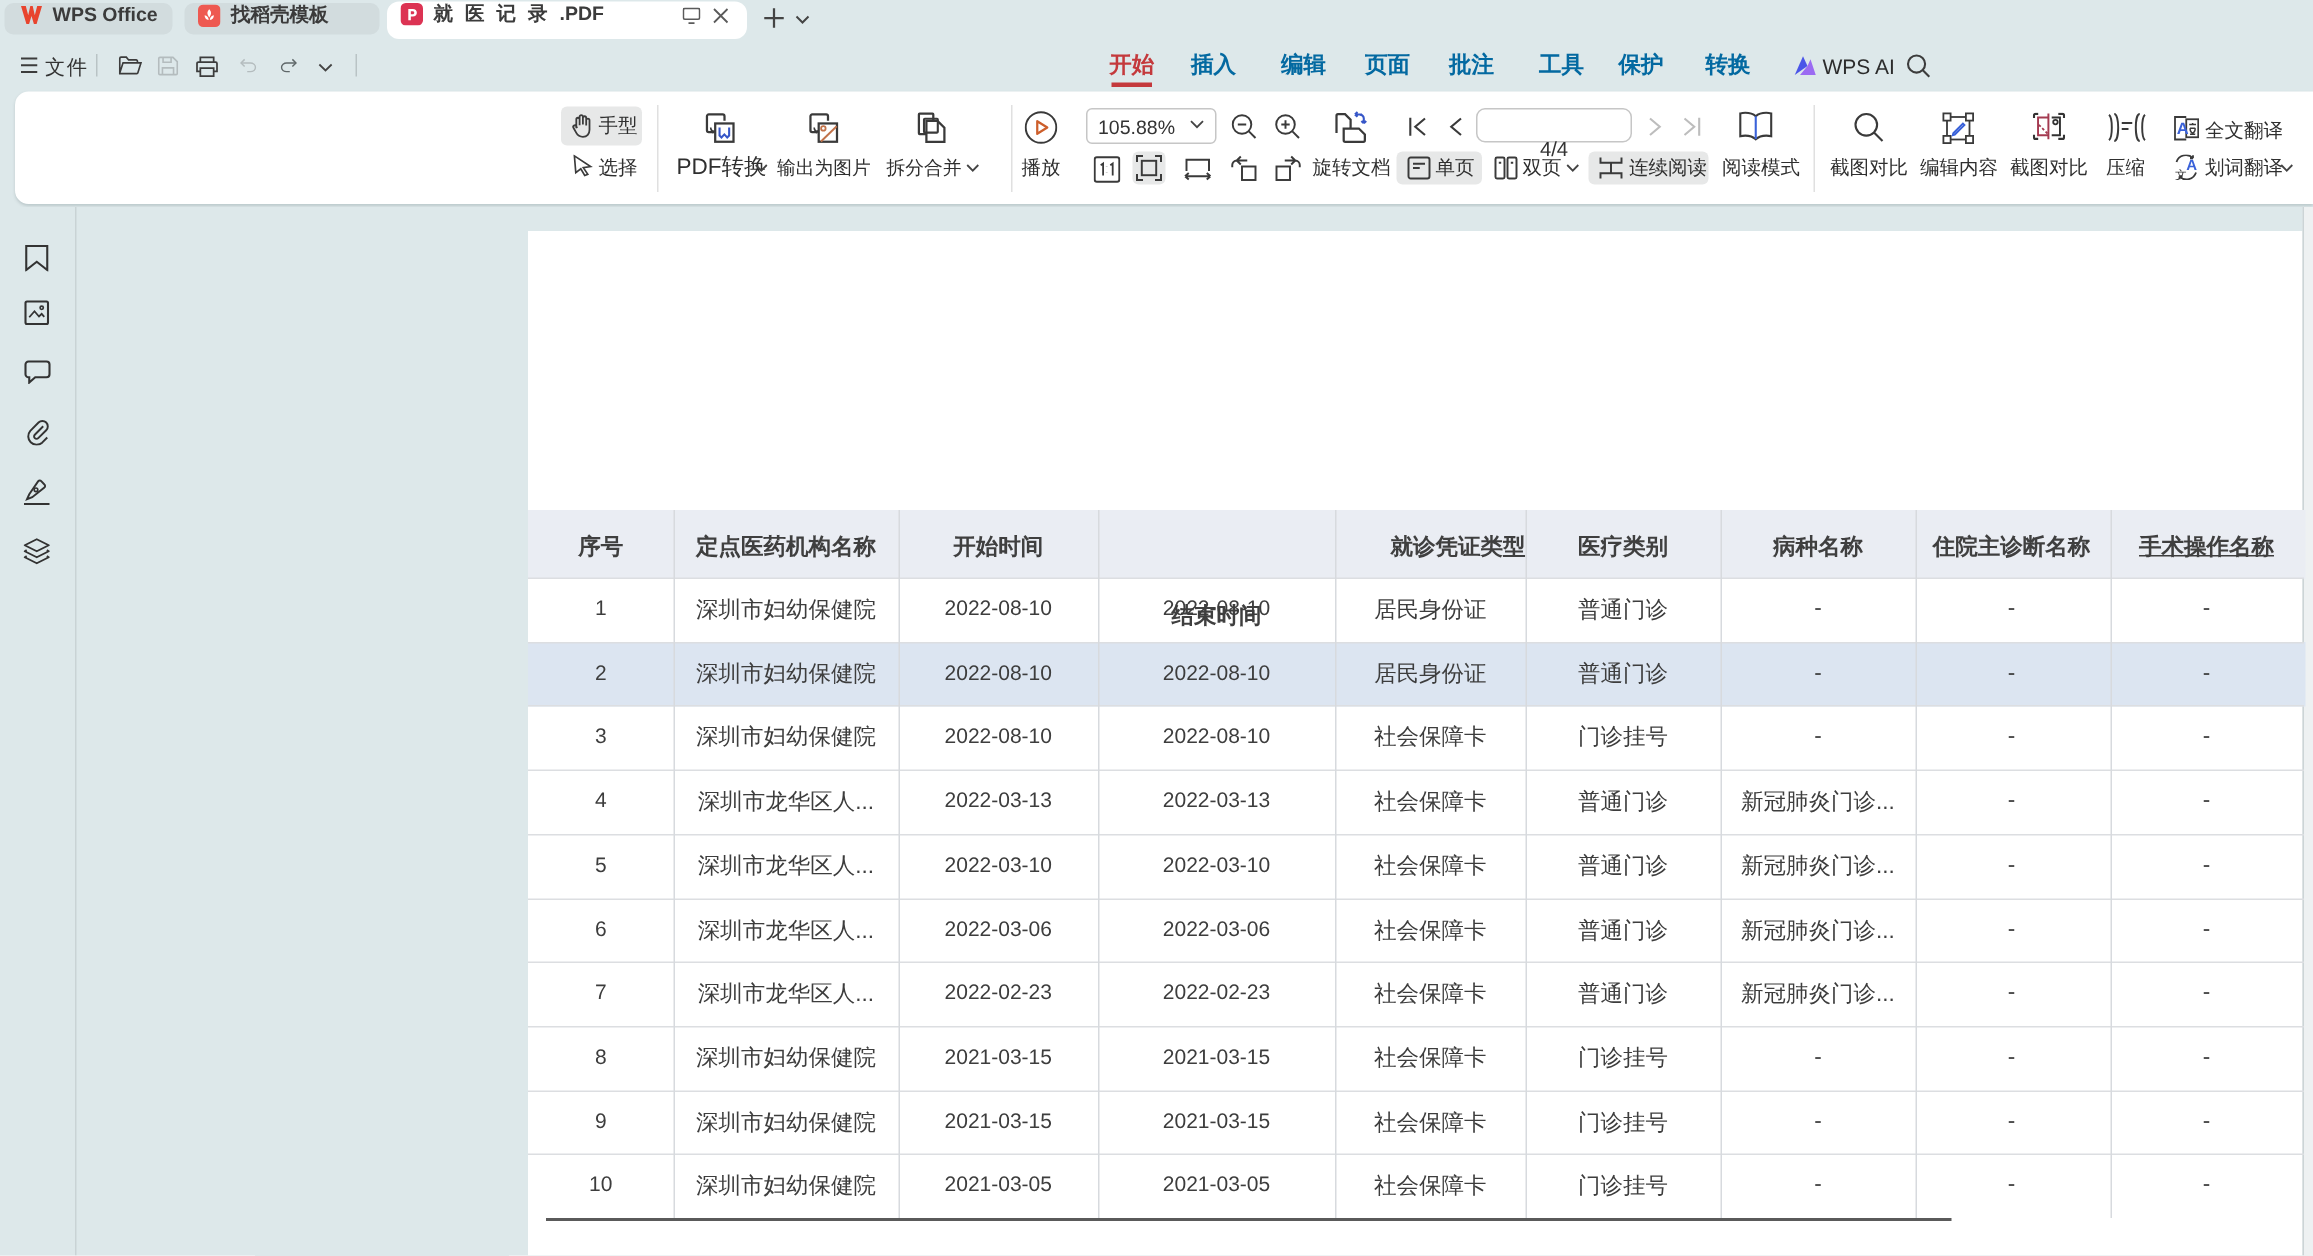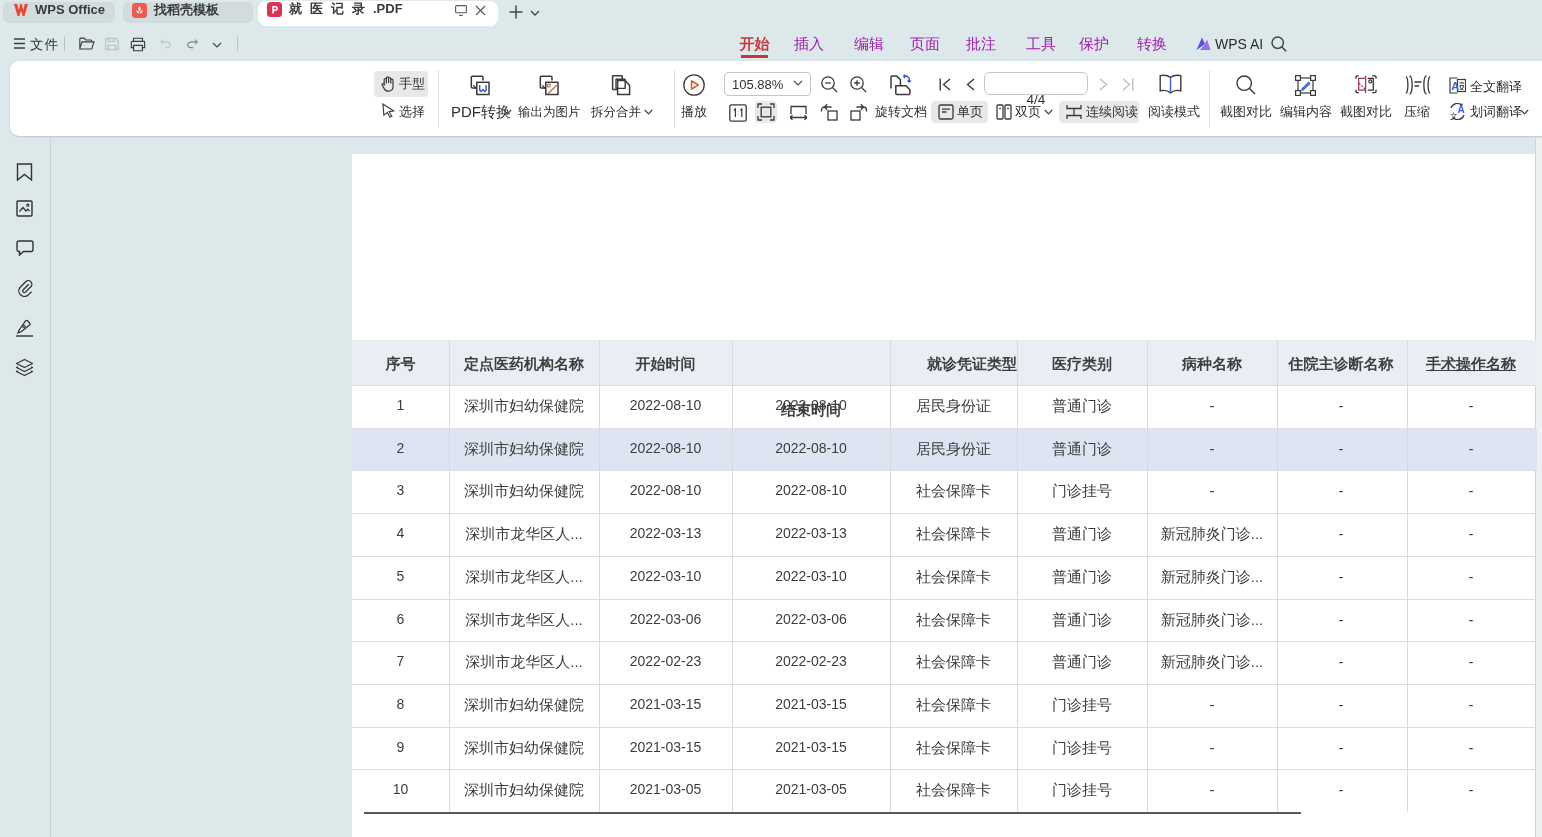--- a/index.html
+++ b/index.html
@@ -12,21 +12,21 @@
   .tab .lbl{line-height:13px;margin-top:1px;font-weight:bold;}
   .tab svg{margin-top:0.5px;}
   .tabbg{background:#d2dcde;}
   .ic{display:block;}
   .lbl{color:#3b3b3b;font-size:13px;white-space:nowrap;}
   .biglbl{position:absolute;color:#2f2f2f;font-size:13px;white-space:nowrap;
           height:18px;line-height:18px;}
   .sep{position:absolute;width:1px;background:#e0e0e0;top:70px;height:58px;}
   .pill{position:absolute;background:#e7e8e8;border-radius:4px;}
   .menuitem{position:absolute;top:7px;height:22px;line-height:22px;
-            font-size:15px;color:#a21caf;text-align:center;}
+            font-size:15px;color:#0369a1;text-align:center;font-weight:bold;}
   .hdrcell{position:absolute;font-weight:bold;font-size:15px;color:#3f3f3f;
            text-align:center;}
   .cell{position:absolute;font-size:15px;color:#3d3d3d;text-align:center;}
 </style>
 </head>
 <body>
 
 <div class="abs" id="tabbar" style="left:0;top:0;width:1542px;height:26px;background:#dde8ea;"></div>
 
 <div class="tab tabbg" style="left:3px;width:112px;">

